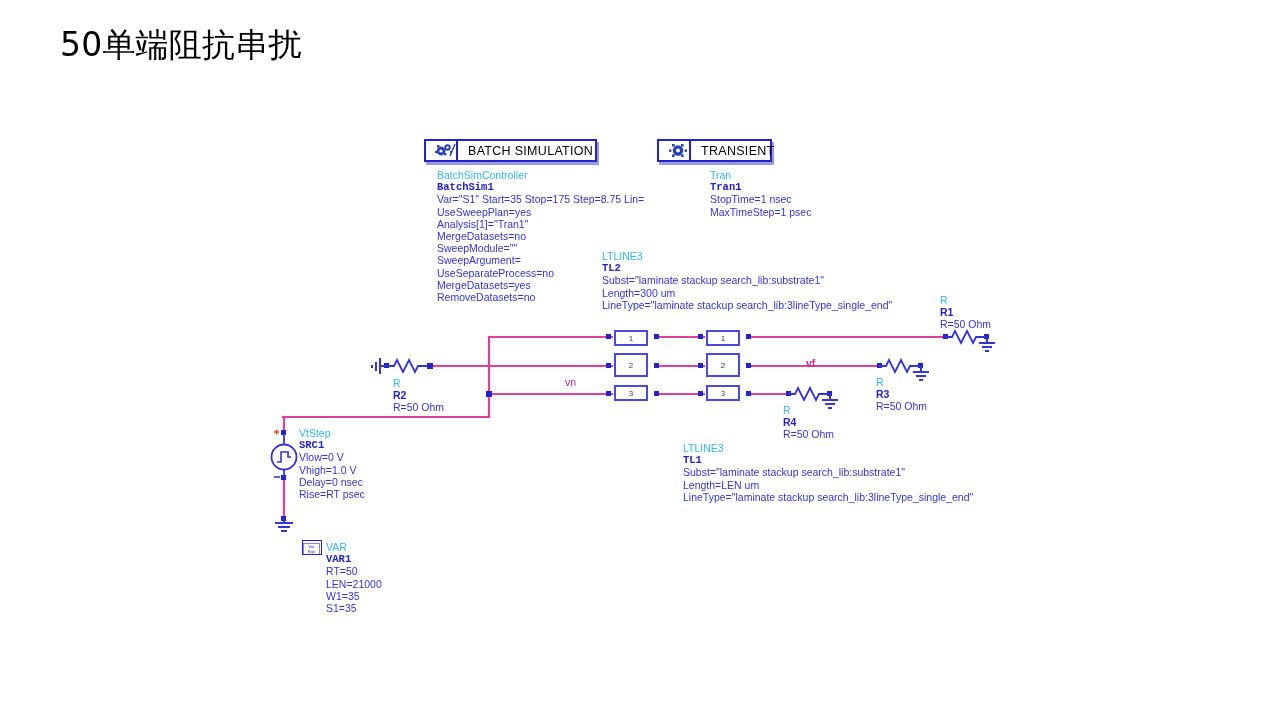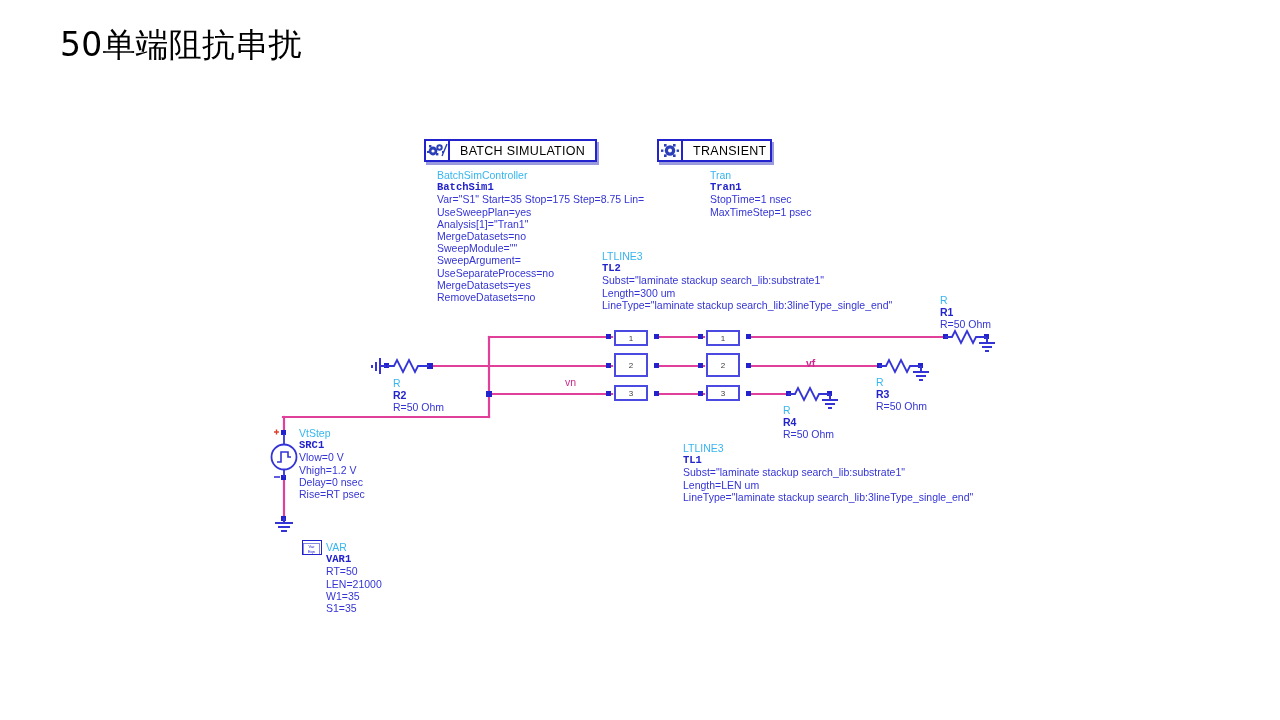--- a/index.html
+++ b/index.html
@@ -33,20 +33,21 @@
   
   .ctrl-block {
     position: absolute;
     display: flex;
     align-items: stretch;
     height: 23px;
     border: 2px solid #2323cd;
     background: #ffffff;
     box-shadow: 2px 3px 0 0 #9a9ade;
     box-sizing: border-box;
+    padding-left: 8px;
   }
   .ctrl-icon {
     width: 30px;
     border-right: 2px solid #2323cd;
     background: #ffffff;
     display: flex;
     align-items: center;
     justify-content: center;
     box-sizing: border-box;
   }
@@ -327,21 +328,21 @@
   <div class="inst">TL1</div>
   <div class="ln">Subst="laminate stackup search_lib:substrate1"</div>
   <div class="ln">Length=LEN um</div>
   <div class="ln">LineType="laminate stackup search_lib:3lineType_single_end"</div>
 </div>
 
 <div class="param-block" style="left:299px; top:427px;">
   <div class="type">VtStep</div>
   <div class="inst">SRC1</div>
   <div class="ln">Vlow=0 V</div>
-  <div class="ln">Vhigh=1.2 V</div>
+  <div class="ln">Vhigh=1.0 V</div>
   <div class="ln">Delay=0 nsec</div>
   <div class="ln">Rise=RT psec</div>
 </div>
 
 <div class="var-icon" style="left:302px; top:540px;">
   <svg width="17" height="12" viewBox="0 0 17 12" xmlns="http://www.w3.org/2000/svg">
     <rect x="0.5" y="0.5" width="16" height="11" fill="#ffffff" stroke="#6a6ad8" stroke-width="0.8"></rect>
     <text x="8.5" y="5" font-family="Liberation Sans, sans-serif" font-size="4" fill="#2323cd" text-anchor="middle">Var</text>
     <text x="8.5" y="10" font-family="Liberation Sans, sans-serif" font-size="4" fill="#2323cd" text-anchor="middle">Eqn</text>
   </svg>

